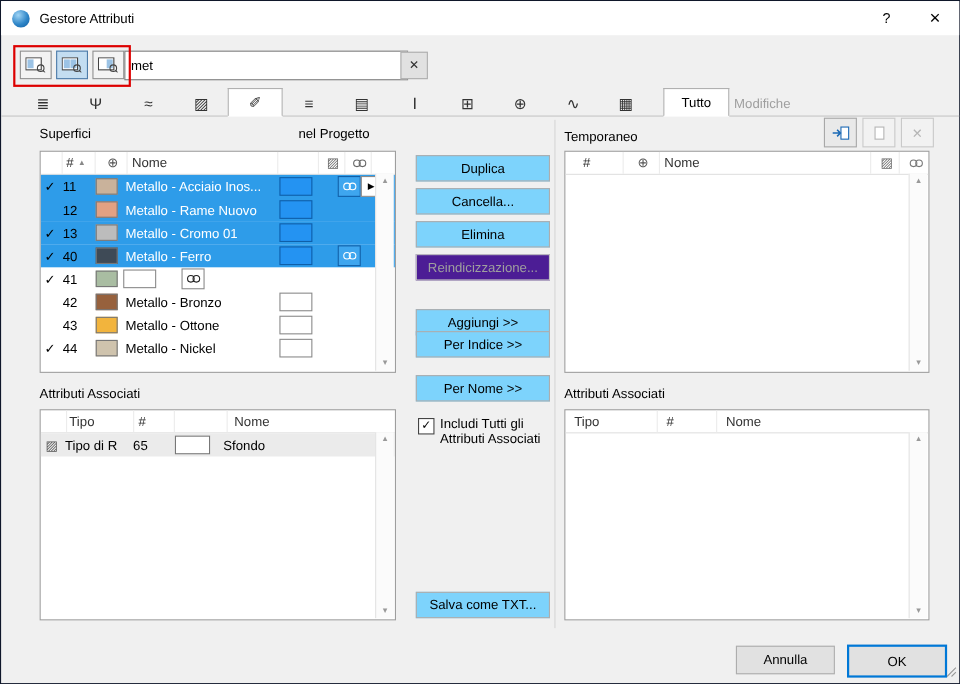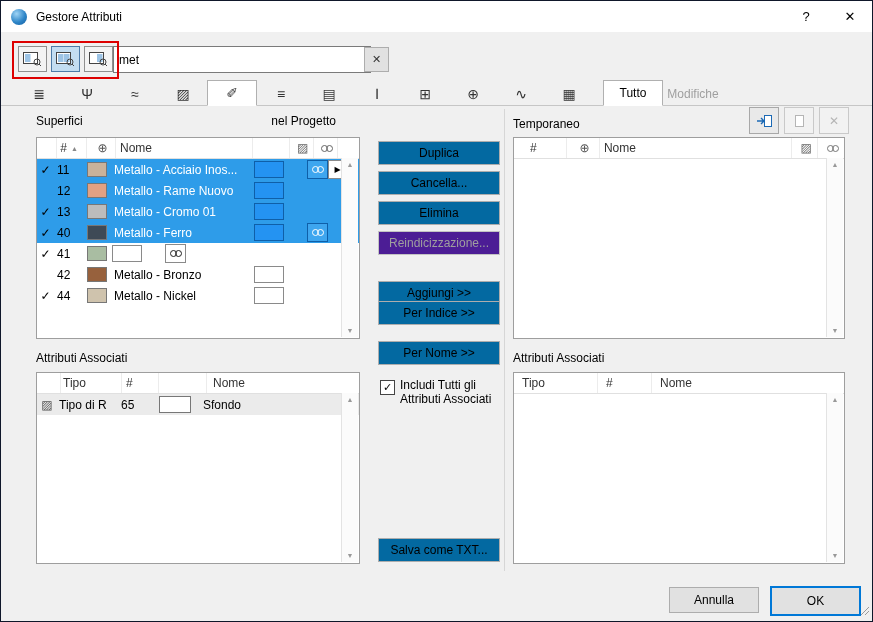--- a/index.html
+++ b/index.html
@@ -70,21 +70,21 @@
   .r0{width:38px;padding-left:16px}
   .r1{width:30px;justify-content:center}
   .r2{width:196px;padding-left:4px}
   .r3{width:23px;justify-content:center}
   .r4{width:24px;justify-content:center;color:#777}
   .t0{width:75px;padding-left:8px}
   .t1{width:45px;padding-left:8px}
   .t2{flex:1;padding-left:8px}
 
   
-  .abtn{position:absolute;left:377px;width:120px;height:22px;background:#0369a1;border:1px solid #adadad;font-size:12px;display:flex;align-items:center;justify-content:center;font-family:"Liberation Sans",sans-serif}
+  .abtn{position:absolute;left:377px;width:120px;height:22px;background:#7dd3fc;border:1px solid #adadad;font-size:12px;display:flex;align-items:center;justify-content:center;font-family:"Liberation Sans",sans-serif}
   .abtn.disabled{background:#4c1d95;border-color:#c3c3c3;color:#9f9f9f}
   .chk{position:absolute;left:379px;top:379px;width:13px;height:13px;border:1px solid #444;background:#fff;display:flex;align-items:center;justify-content:center;font-size:11px;line-height:11px}
   .chk-label{position:absolute;left:399px;top:377px;width:106px;line-height:14px;font-size:12px}
 
   
   .tmp-btns{position:absolute;left:748px;top:106px;display:flex;gap:5px}
   .tmp-btn{width:28px;height:25px;border:1px solid #a8a8a8;background:#e9e9e9;display:flex;align-items:center;justify-content:center}
   .tmp-btn.disabled{background:#f2f2f2;border-color:#c9c9c9;color:#b5b5b5}
 
   
@@ -311,20 +311,34 @@
         </span>
       <span class="cell c3">Metallo - Bronzo</span>
       <span class="cell c4">
           <span class="cswatch"></span>
         </span>
       <span class="cell c5"></span>
         <span class="cell c6"></span>
         <span class="cell c7"></span>
     </div>
 
+    <div class="trow">
+      <span class="cell c0"></span>
+      <span class="cell c1">43</span>
+      <span class="cell c2">
+          <span class="prev" style="background: rgb(242, 180, 61);"></span>
+        </span>
+      <span class="cell c3">Metallo - Ottone</span>
+      <span class="cell c4">
+          <span class="cswatch"></span>
+        </span>
+      <span class="cell c5"></span>
+        <span class="cell c6"></span>
+        <span class="cell c7"></span>
+    </div>
 
     <div class="trow">
       <span class="cell c0">✓</span>
       <span class="cell c1">44</span>
       <span class="cell c2">
           <span class="prev" style="background: rgb(207, 195, 173);"></span>
         </span>
       <span class="cell c3">Metallo - Nickel</span>
       <span class="cell c4">
           <span class="cswatch"></span>

